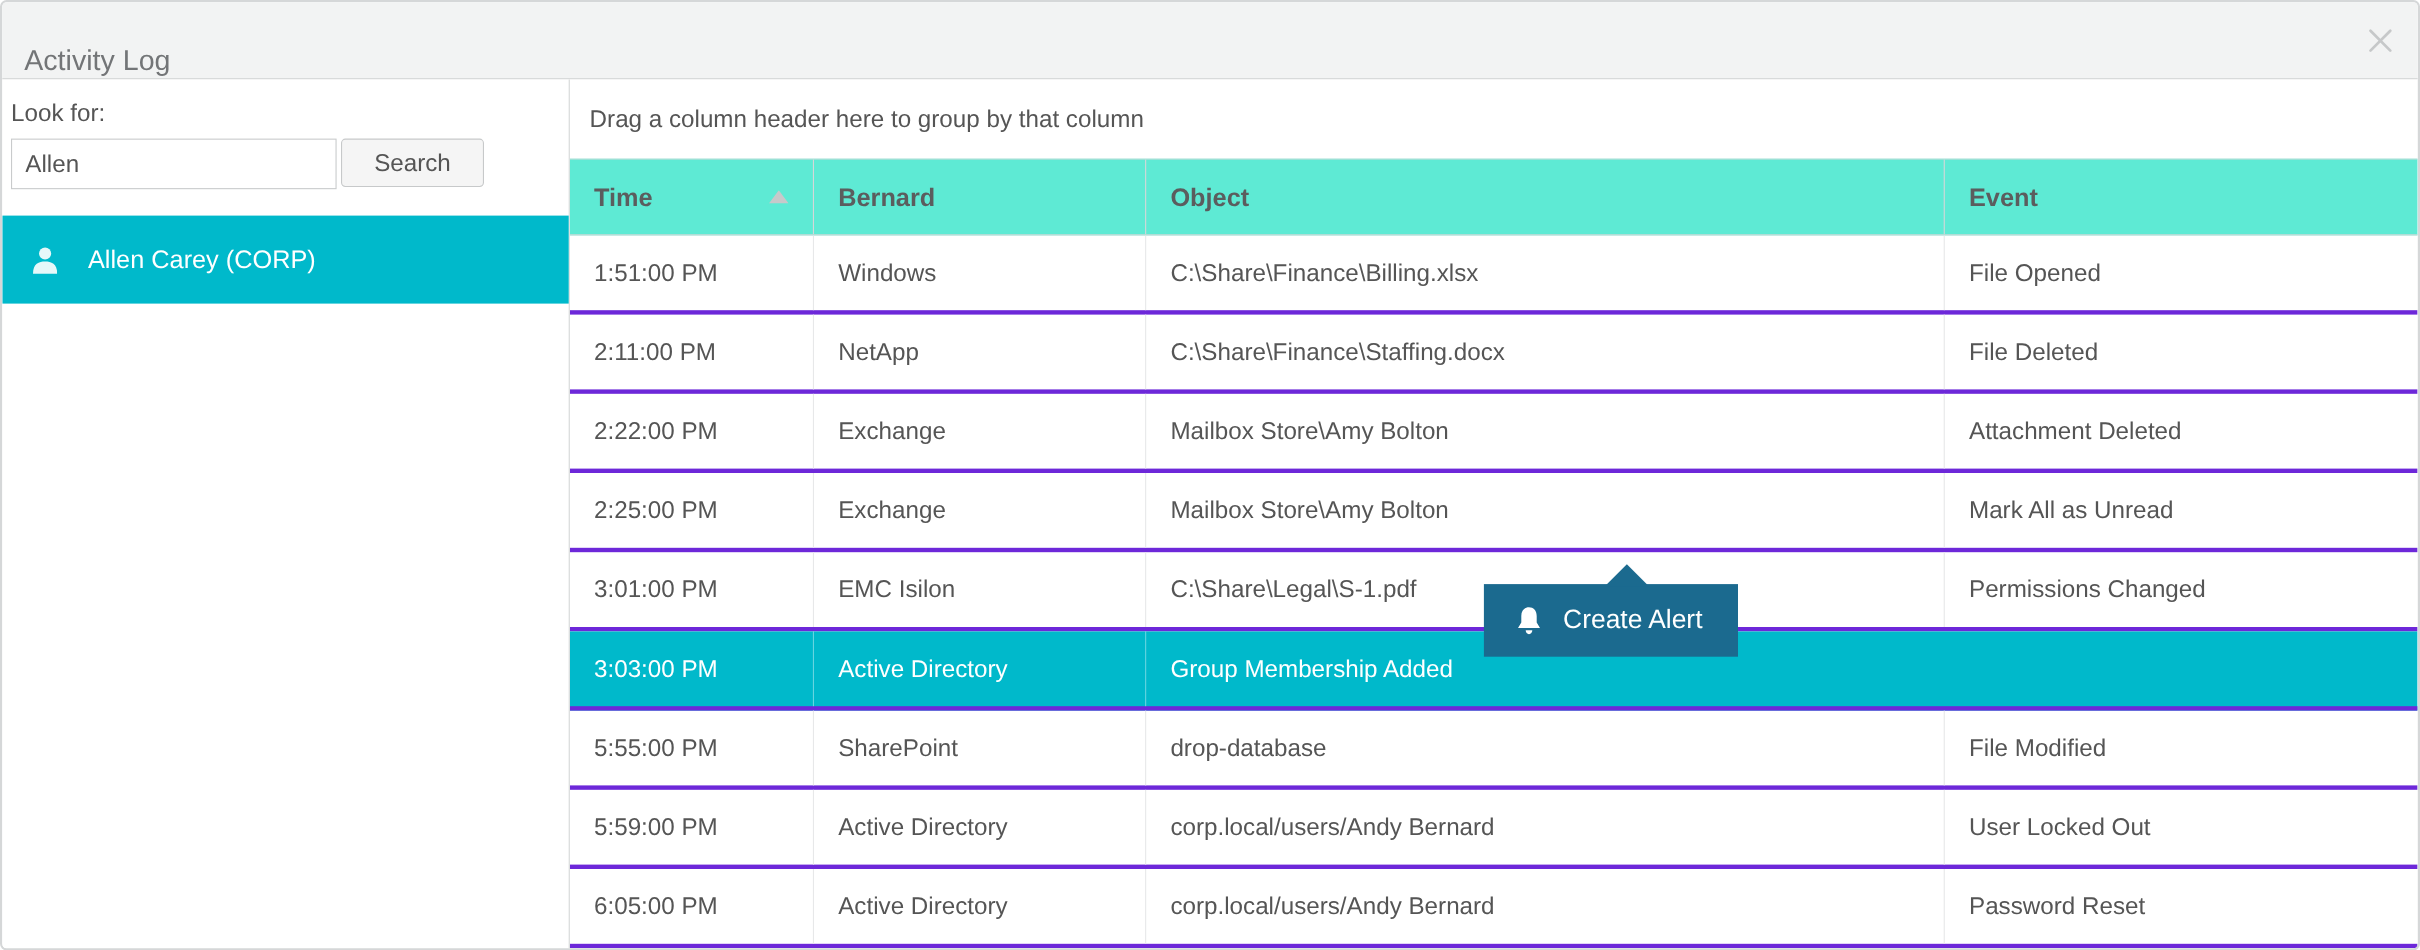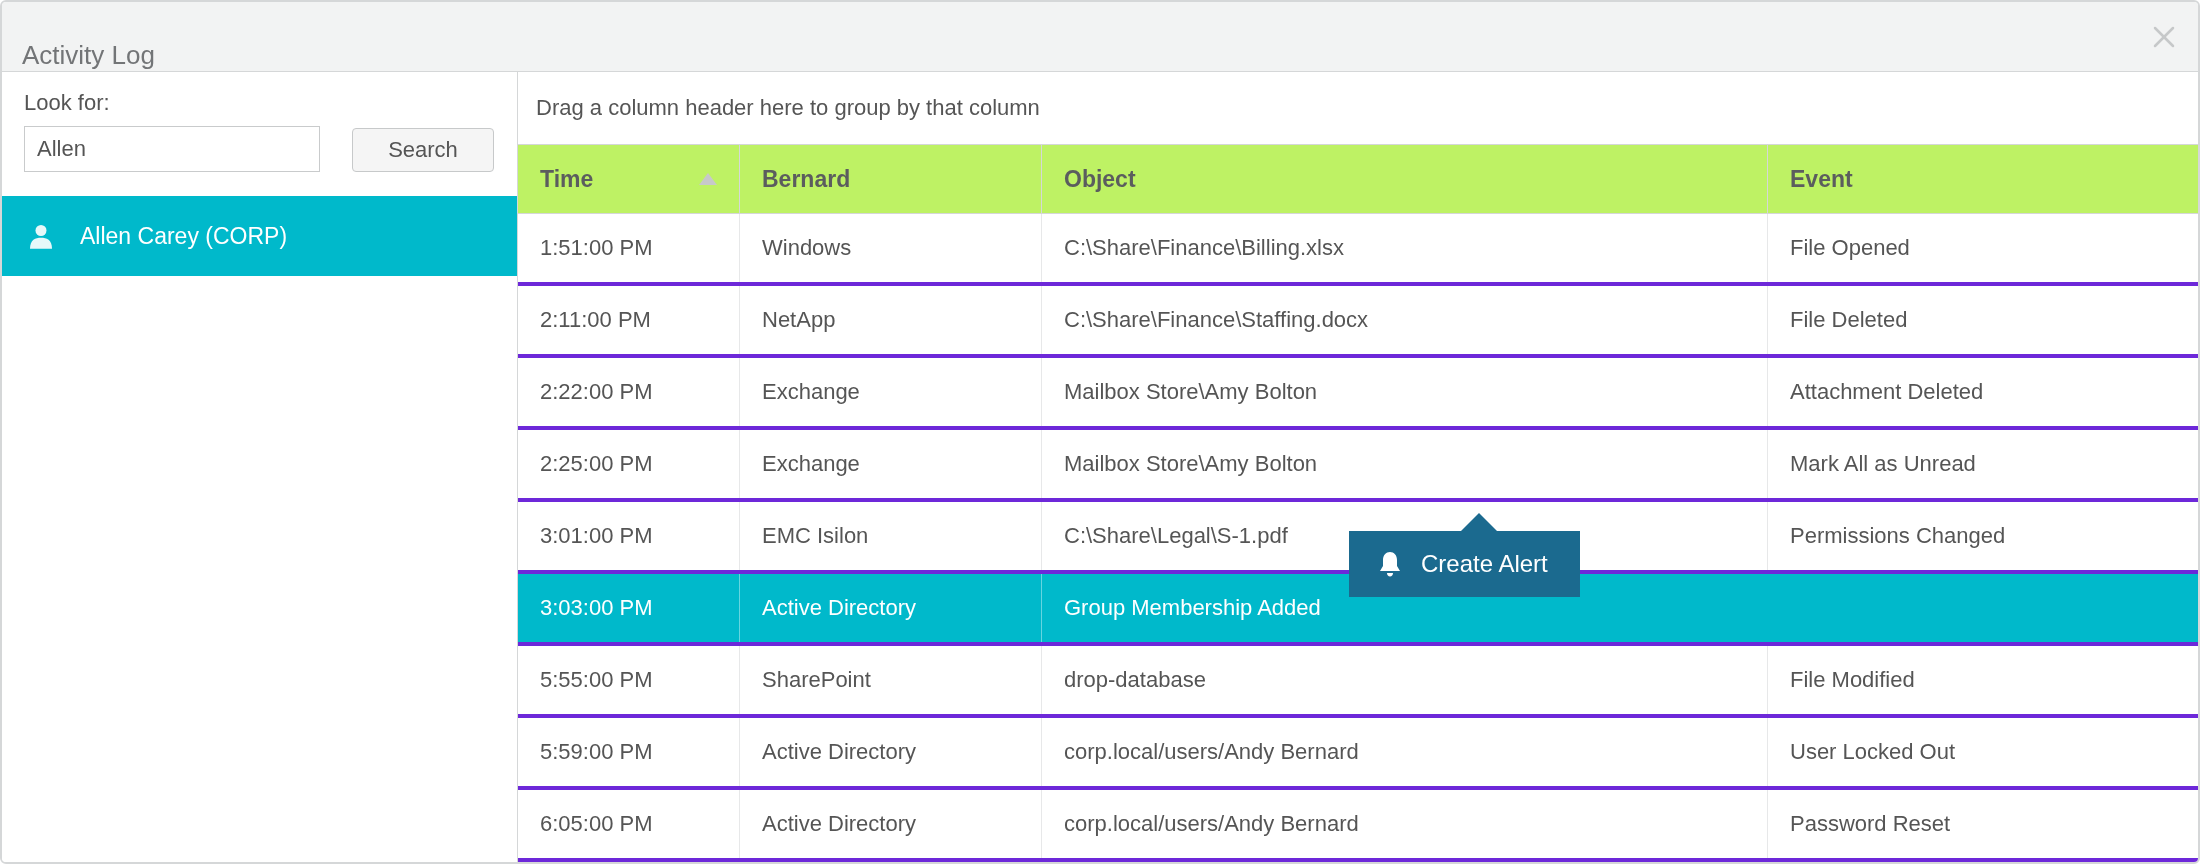--- a/index.html
+++ b/index.html
@@ -54,45 +54,45 @@
     overflow: hidden;
   }
   .sidebar {
     width: 516px;
     border-right: 1px solid #d5d7d8;
     display: flex;
     flex-direction: column;
     background: #ffffff;
   }
   .search-area {
-    padding: 18px 22px 24px 22px;
+    padding: 18px 22px 24px 8px;
   }
   .look-for-label {
     font-size: 22px;
     color: #555555;
     margin-bottom: 10px;
     display: block;
   }
   .search-row {
     display: flex;
-    gap: 32px;
-    align-items: flex-end;
+    gap: 4px;
+    align-items: flex-start;
   }
   .search-input {
     width: 296px;
     height: 46px;
     border: 1px solid #c9cbcc;
     font-size: 22px;
     color: #555555;
     padding: 0 12px;
     background: #ffffff;
     outline: none;
   }
   .search-btn {
-    width: 142px;
+    width: 130px;
     height: 44px;
     border: 1px solid #c7c9ca;
     background: #f5f5f5;
     color: #555555;
     font-size: 22px;
     border-radius: 4px;
     cursor: pointer;
   }
   .result-item {
     height: 80px;
@@ -128,21 +128,21 @@
     color: #555555;
   }
   .grid {
     flex: 1;
     display: flex;
     flex-direction: column;
     overflow: hidden;
   }
   .grid-header {
     display: flex;
-    background: #bef264;
+    background: #5eead4;
     border-top: 1px solid #d5d7d8;
     border-bottom: 1px solid #d5d7d8;
     height: 70px;
   }
   .grid-header .hcell {
     border-right: 1px solid #d5d7d8;
     display: flex;
     align-items: center;
     padding: 0 22px;
     font-size: 23px;

